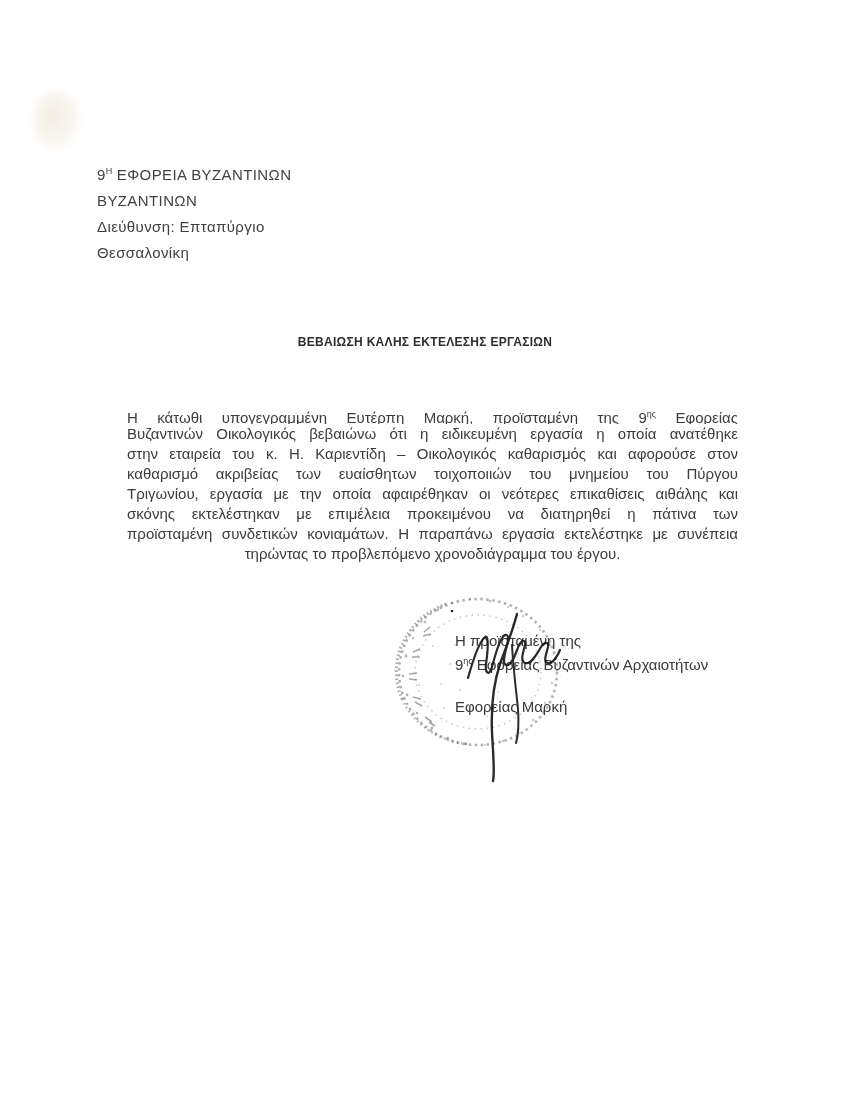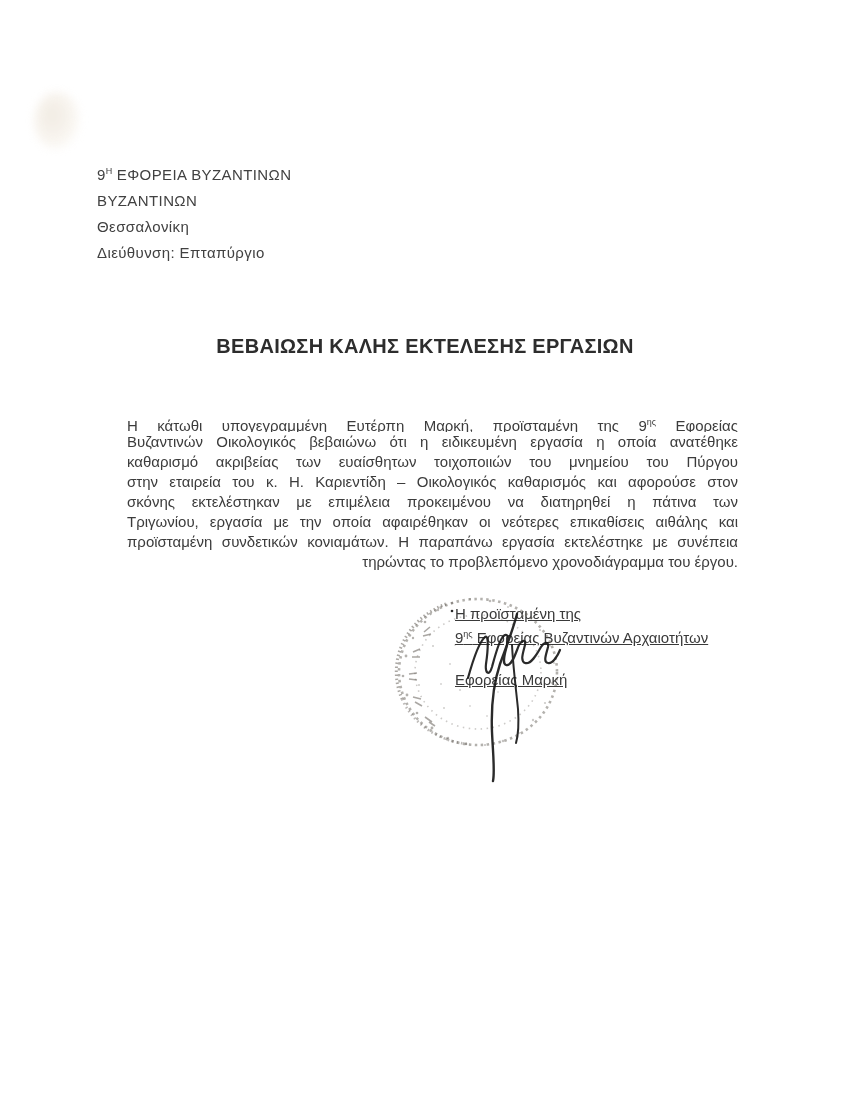--- a/index.html
+++ b/index.html
@@ -44,87 +44,86 @@
     vertical-align: 6px;
     letter-spacing: 0;
   }
   
   .doc-title {
     position: absolute;
     left: 0;
     top: 291px;
     width: 850px;
     text-align: center;
-    font-size: 20px;
+    font-size: 12px;
     font-weight: 700;
     letter-spacing: 0.3px;
     color: #2d2d2d;
   }
   
   .bodytext {
     position: absolute;
     left: 127px;
-    top: 368px;
+    top: 360px;
     width: 611px;
     font-size: 15px;
     color: #3c3c3c;
   }
   .bodytext .jline {
     text-align: justify;
     text-align-last: justify;
     height: 20px;
     line-height: 20px;
     overflow: hidden;
     white-space: nowrap;
   }
   .bodytext .lastline {
-    text-align: right;
+    text-align: center;
     height: 20px;
     line-height: 20px;
   }
   
   .sigblock {
     position: absolute;
     left: 455px;
-    top: 559px;
+    top: 586px;
     font-size: 15px;
     color: #3a3a3a;
-    text-decoration: underline;
   }
   .sigblock .sline { line-height: 21px; }
   .sigblock .signame { margin-top: 22px; line-height: 20px; }
   .overlay {
     position: absolute;
     left: 380px;
     top: 540px;
   }
 </style>
 </head>
 <body>
 
 <div class="page">
 
   <div class="smudge"></div>
 
   <div class="letterhead">
     <div><span>9</span><span class="sup">Η</span><span> ΕΦΟΡΕΙΑ ΒΥΖΑΝΤΙΝΩΝ</span></div>
     <div>ΒΥΖΑΝΤΙΝΩΝ</div>
+    <div>Διεύθυνση: Επταπύργιο</div>
     <div>Θεσσαλονίκη</div>
-    <div>Διεύθυνση: Επταπύργιο</div>
   </div>
 
   <div class="doc-title">ΒΕΒΑΙΩΣΗ ΚΑΛΗΣ ΕΚΤΕΛΕΣΗΣ ΕΡΓΑΣΙΩΝ</div>
 
   <div class="bodytext">
     <div class="jline"><span>Η κάτωθι υπογεγραμμένη Ευτέρπη Μαρκή, προϊσταμένη της 9</span><span class="sup">ης</span><span> Εφορείας</span></div>
     <div class="jline">Βυζαντινών Οικολογικός βεβαιώνω ότι η ειδικευμένη εργασία η οποία ανατέθηκε</div>
+    <div class="jline">στην εταιρεία του κ. Η. Καριεντίδη – Οικολογικός καθαρισμός και αφορούσε στον</div>
     <div class="jline">καθαρισμό ακριβείας των ευαίσθητων τοιχοποιιών του μνημείου του Πύργου</div>
-    <div class="jline">στην εταιρεία του κ. Η. Καριεντίδη – Οικολογικός καθαρισμός και αφορούσε στον</div>
+    <div class="jline">Τριγωνίου, εργασία με την οποία αφαιρέθηκαν οι νεότερες επικαθίσεις αιθάλης και</div>
     <div class="jline">σκόνης εκτελέστηκαν με επιμέλεια προκειμένου να διατηρηθεί η πάτινα των</div>
-    <div class="jline">Τριγωνίου, εργασία με την οποία αφαιρέθηκαν οι νεότερες επικαθίσεις αιθάλης και</div>
     <div class="jline">προϊσταμένη συνδετικών κονιαμάτων. Η παραπάνω εργασία εκτελέστηκε με συνέπεια</div>
     <div class="lastline">τηρώντας το προβλεπόμενο χρονοδιάγραμμα του έργου.</div>
   </div>
 
   <div class="sigblock">
     <div class="sline">Η προϊσταμένη της</div>
     <div class="sline"><span>9</span><span class="sup">ης</span><span> Εφορείας Βυζαντινών Αρχαιοτήτων</span></div>
     <div class="signame">Εφορείας Μαρκή</div>
   </div>
 

